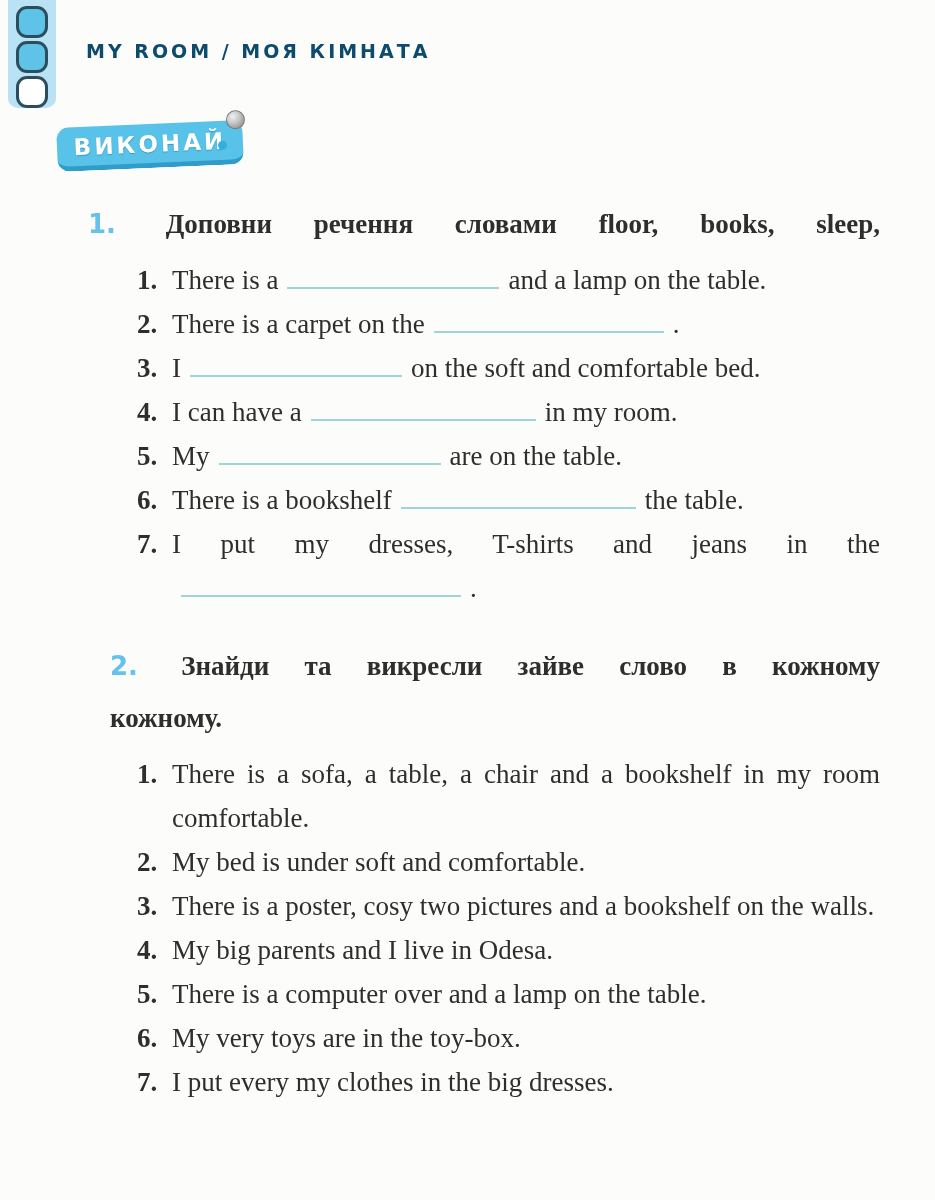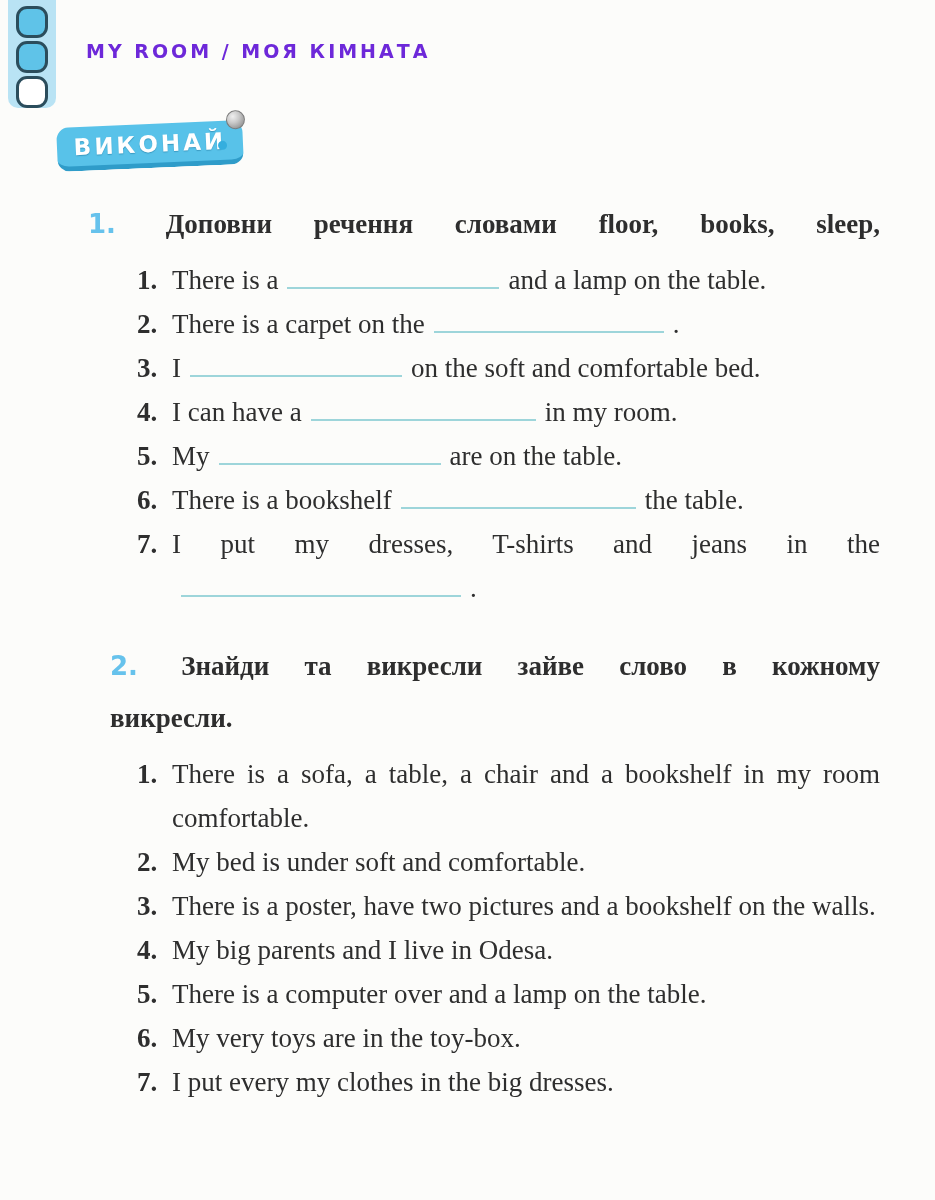--- a/index.html
+++ b/index.html
@@ -34,21 +34,21 @@
   .sq.empty  { background: #ffffff; }
 
   
   .header-title {
     position: absolute;
     left: 86px; top: 40px;
     font-family: "DejaVu Sans", sans-serif;
     font-weight: bold;
     font-size: 19px;
     letter-spacing: 3px;
-    color: #6d28d9;
+    color: #0c4a6e;
     text-align: center;
   }
 
   
   .badge {
     position: absolute;
     left: 57px; top: 124px;
     width: 186px; height: 44px;
     background: #58c2e9;
     border-radius: 12px;
@@ -180,32 +180,32 @@
       </p>
     </div>
   </section>
 
   <section class="exercise2">
     <div class="instr">
       <div class="instr-l1">
         <span class="exnum">2.</span>
         <span>Знайди та викресли зайве слово в кожному</span>
       </div>
-      <div class="instr-l2">викресли.</div>
+      <div class="instr-l2">кожному.</div>
     </div>
 
     <div class="items">
       <p class="item">
         <span class="num">1.</span><span>There is a sofa, a table, a chair and a bookshelf in my room comfortable.</span>
       </p>
       <p class="item">
         <span class="num">2.</span><span>My bed is under soft and comfortable.</span>
       </p>
       <p class="item">
-        <span class="num">3.</span><span>There is a poster, have two pictures and a bookshelf on the walls.</span>
+        <span class="num">3.</span><span>There is a poster, cosy two pictures and a bookshelf on the walls.</span>
       </p>
       <p class="item">
         <span class="num">4.</span><span>My big parents and I live in Odesa.</span>
       </p>
       <p class="item">
         <span class="num">5.</span><span>There is a computer over and a lamp on the table.</span>
       </p>
       <p class="item">
         <span class="num">6.</span><span>My very toys are in the toy-box.</span>
       </p>

